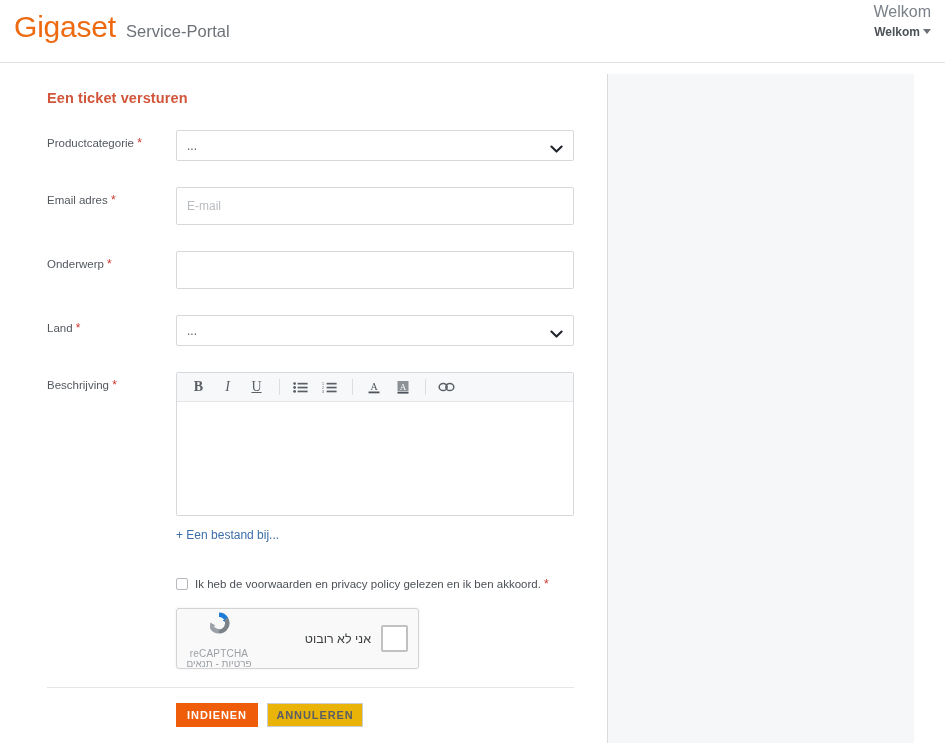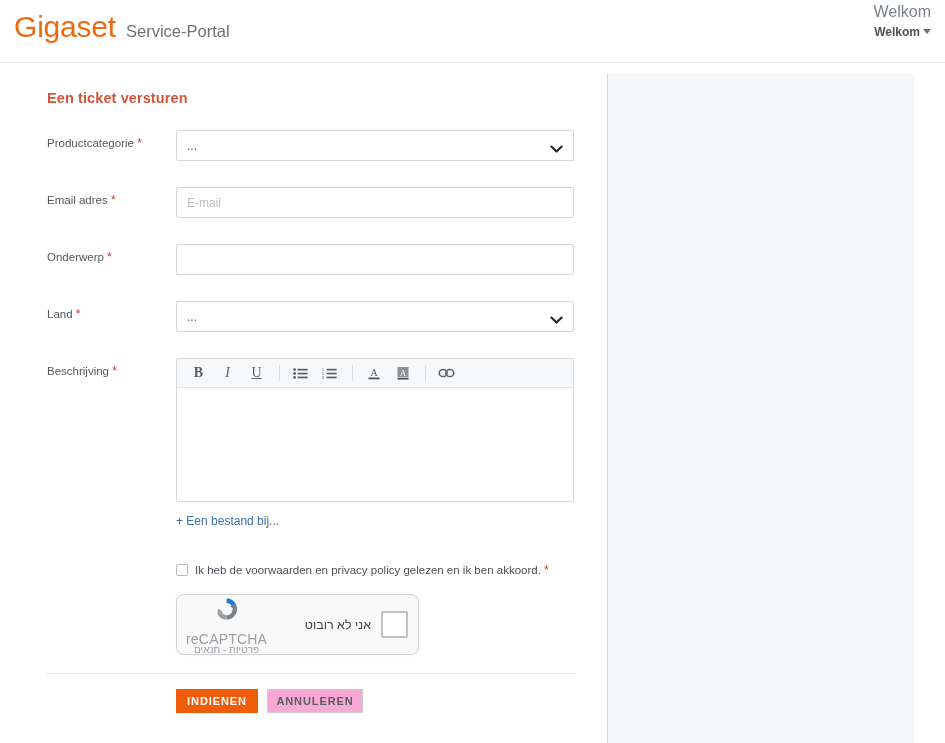--- a/index.html
+++ b/index.html
@@ -116,21 +116,21 @@
     line-height: 14px;
     padding-top: 6px;
     white-space: nowrap;
   }
   .req { color: #c9372c; font-size: 12px; }
 
   .field { flex: 1 1 auto; }
 
   .ctl {
     width: 398px;
-    height: 31px;
+    height: 38px;
     border: 1px solid #d6d8dc;
     background: #ffffff;
     border-radius: 2px;
     font-family: "Liberation Sans", sans-serif;
     font-size: 12px;
     color: #3f4449;
     padding: 0 10px;
     outline: none;
     display: block;
   }
@@ -221,21 +221,21 @@
     color: #4b5056;
     line-height: 14px;
   }
 
   
   .recaptcha {
     margin-top: 17px;
     width: 243px;
     height: 61px;
     border: 1px solid #d3d3d3;
-    border-radius: 8px;
+    border-radius: 3px;
     background: #f9f9f9;
     display: flex;
     align-items: center;
     direction: rtl;
     padding: 0 10px 0 9px;
     box-shadow: 0 0 3px rgba(0,0,0,0.07);
   }
   .rc-check {
     width: 27px; height: 27px;
     background: #fff;
@@ -251,21 +251,21 @@
     text-align: right;
     padding-right: 10px;
   }
   .rc-brand {
     flex: 0 0 66px;
     text-align: center;
     direction: ltr;
   }
   .rc-logo { width: 100%; height: 28px; display:block; }
   .rc-name {
-    font-size: 14px;
+    font-size: 10px;
     color: #9aa0a6;
     letter-spacing: 0.2px;
     line-height: 11px;
     margin-top: 11px;
   }
   .rc-fine {
     font-size: 10px;
     color: #9aa0a6;
     line-height: 9px;
     text-align: center;
@@ -297,21 +297,21 @@
   }
   .btn-primary {
     width: 82px;
     background: #ef5c0a;
     color: #ffffff;
     border: 1px solid #ef5c0a;
   }
   .btn-secondary {
     width: 96px;
     margin-left: 9px;
-    background: #f9a8d4;
+    background: #eab308;
     color: #5a5f65;
     border: 1px solid #c9ccd0;
   }
 </style>
 </head>
 <body>
 
 <div class="header">
   <div class="brand">
     <span class="brand-logo">Gigaset</span>

